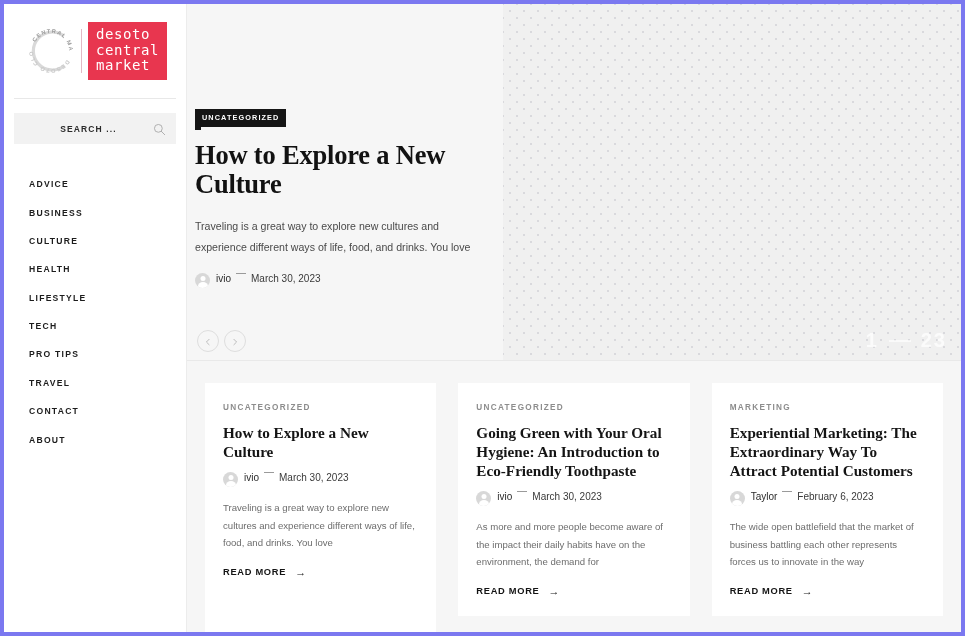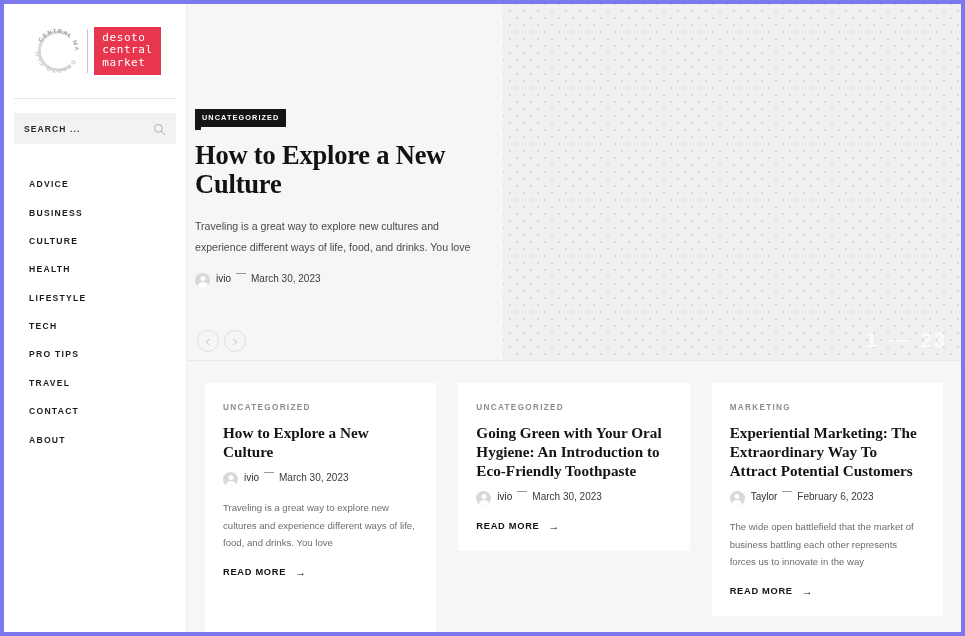--- a/index.html
+++ b/index.html
@@ -56,21 +56,21 @@
     height: 44px;
     background: #e3b9c4;
     margin: 0 6px 0 2px;
   }
 
   .logo-box {
     background: #e8364f;
     color: #ffffff;
     padding: 5px 8px 6px 8px;
     line-height: 1.12;
-    font-size: 11px;
+    font-size: 14px;
     letter-spacing: 0.6px;
     font-family: "DejaVu Sans Mono", monospace;
     font-weight: 400;
   }
   .logo-box span { display: block; }
 
   .divider {
     height: 1px;
     background: #e8e8e8;
     margin: 6px 10px 0 10px;
@@ -89,20 +89,21 @@
     border: 0;
     outline: 0;
     background: transparent;
     flex: 1;
     font-family: "Liberation Sans", sans-serif;
     font-size: 8.5px;
     font-weight: bold;
     letter-spacing: 1.1px;
     color: #2a2a2a;
     text-transform: uppercase;
+    text-align: center;
   }
   .search-wrap input::placeholder {
     color: #2a2a2a;
     opacity: 1;
   }
   .search-icon { width: 13px; height: 13px; flex: 0 0 13px; opacity: .55; }
 
   nav.menu { margin-top: 26px; padding: 0 0 0 14px; margin-left: 11px; }
   .menu-item {
     display: block;
@@ -465,20 +466,21 @@
 
       <article class="card">
         <div class="card-cat">UNCATEGORIZED</div>
         <h2 class="card-title">Going Green with Your Oral Hygiene: An Introduction to Eco-Friendly Toothpaste</h2>
         <div class="byline card-byline">
           <span class="avatar"></span>
           <span class="author">ivio</span>
           <span class="sep"></span>
           <span class="date">March 30, 2023</span>
         </div>
+        <p class="card-excerpt">As more and more people become aware of the impact their daily habits have on the environment, the demand for</p>
         <a class="read-more" href="#">
           <span>READ MORE</span>
           <span class="arrow">→</span>
         </a>
       </article>
 
       <article class="card">
         <div class="card-cat">MARKETING</div>
         <h2 class="card-title">Experiential Marketing: The Extraordinary Way To Attract Potential Customers</h2>
         <div class="byline card-byline">

